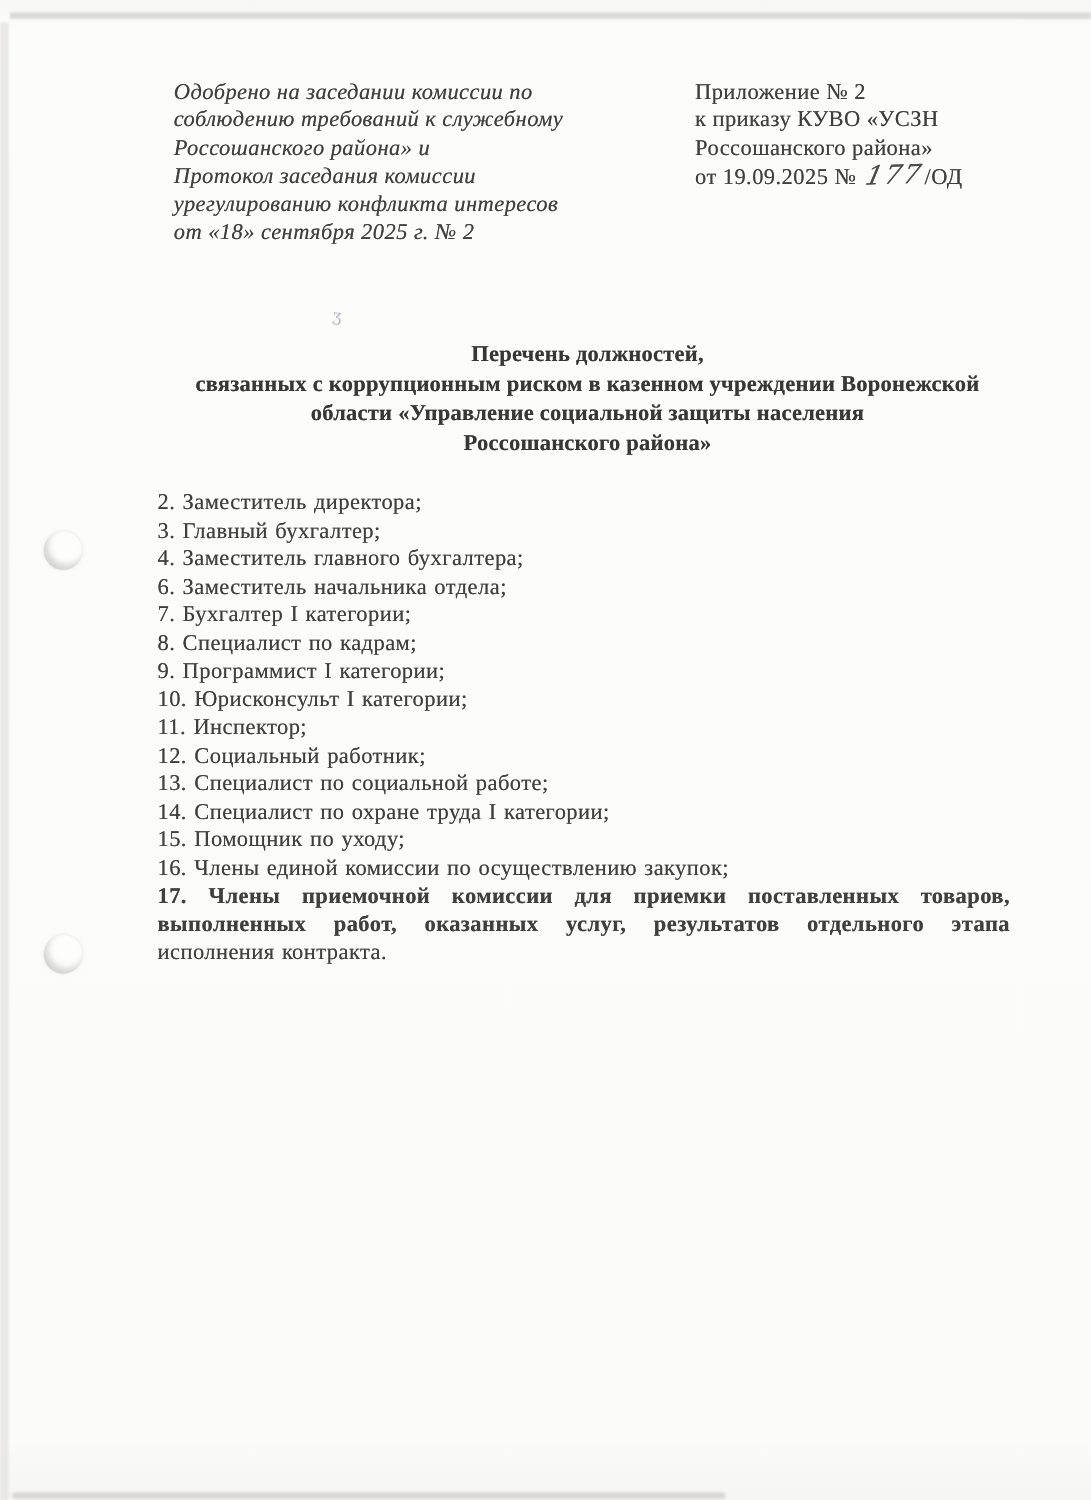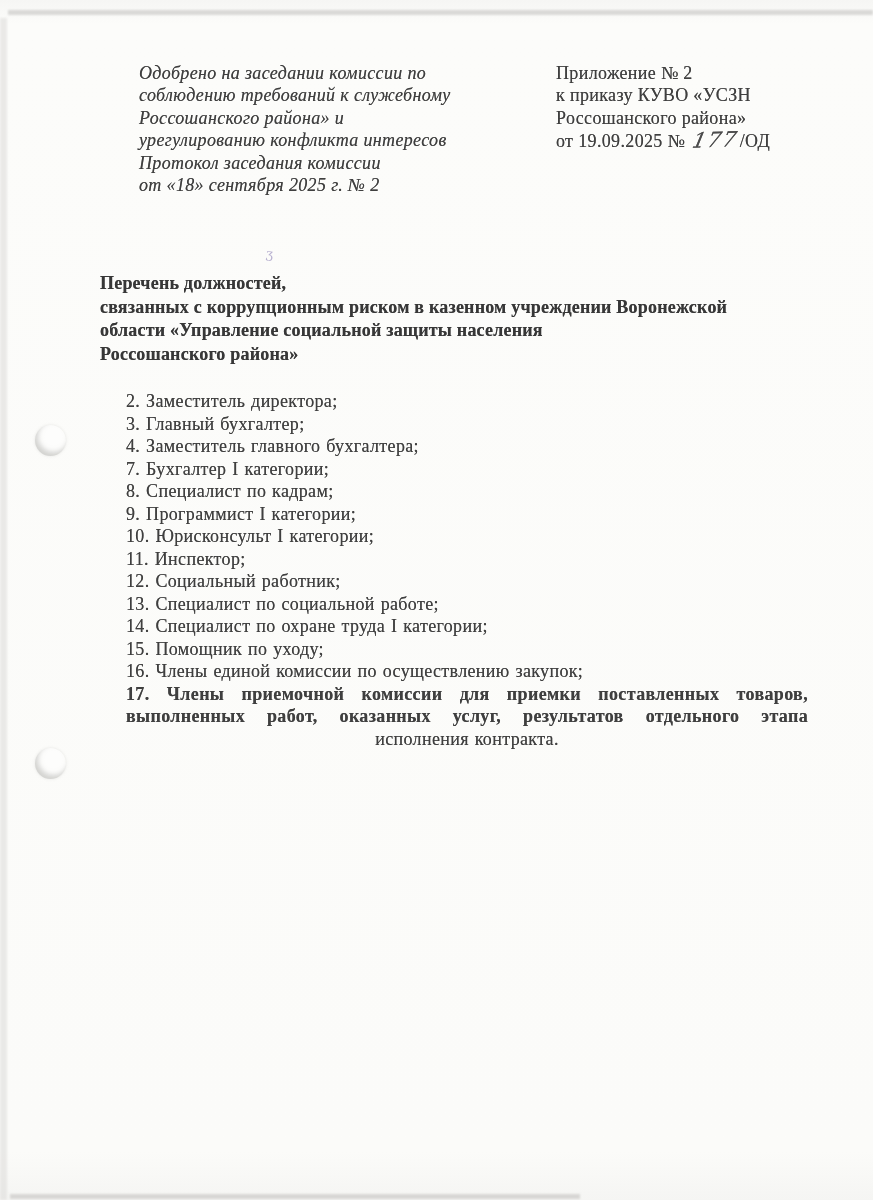--- a/index.html
+++ b/index.html
@@ -78,63 +78,63 @@
     font-style: italic;
     font-size: 21px;
     letter-spacing: 1.5px;
     color: #4c4c4c;
     transform: skewX(-14deg) rotate(-2deg);
     margin: 0 2px 0 8px;
   }
   .title-block {
     left: 100px; top: 272px;
     width: 740px;
-    text-align: left;
+    text-align: center;
     font-weight: 700;
     color: #373737;
     line-height: 23.7px;
     letter-spacing: .2px;
   }
   .list-block {
     left: 126px; top: 390px;
     width: 682px;
     line-height: 22.5px;
     word-spacing: 1px;
   }
   .list-item { white-space: nowrap; }
   .jline {
     text-align: justify;
     text-align-last: justify;
     text-justify: inter-word;
     font-weight: bold;
   }
   .jline-last {
-    text-align: center;
+    text-align: left;
   }
 </style>
 </head>
 <body>
 
 <div class="page">
 
   <div class="scan-edge scan-edge-top"></div>
   <div class="scan-edge scan-edge-left"></div>
   <div class="scan-edge scan-edge-bottom"></div>
 
   <div class="hole-punch hole-punch-1"></div>
   <div class="hole-punch hole-punch-2"></div>
 
   <div class="ink-smudge">ʒ</div>
 
   <div class="text-block approval-block">
     <div class="text-line">Одобрено на заседании комиссии по</div>
     <div class="text-line">соблюдению требований к служебному</div>
     <div class="text-line">Россошанского района» и</div>
+    <div class="text-line">Протокол заседания комиссии</div>
     <div class="text-line">урегулированию конфликта интересов</div>
-    <div class="text-line">Протокол заседания комиссии</div>
     <div class="text-line">от «18» сентября 2025 г. № 2</div>
   </div>
 
   <div class="text-block appendix-block">
     <div class="text-line">Приложение № 2</div>
     <div class="text-line">к приказу КУВО «УСЗН</div>
     <div class="text-line">Россошанского района»</div>
     <div class="text-line">
       <span>от 19.09.2025 №</span><span class="handwritten-number">177</span><span>/ОД</span>
     </div>
@@ -144,20 +144,21 @@
     <div class="text-line">Перечень должностей,</div>
     <div class="text-line">связанных с коррупционным риском в казенном учреждении Воронежской</div>
     <div class="text-line">области «Управление социальной защиты населения</div>
     <div class="text-line">Россошанского района»</div>
   </div>
 
   <div class="text-block list-block">
     <div class="list-item">2. Заместитель директора;</div>
     <div class="list-item">3. Главный бухгалтер;</div>
     <div class="list-item">4. Заместитель главного бухгалтера;</div>
+    <div class="list-item">6. Заместитель начальника отдела;</div>
     <div class="list-item">7. Бухгалтер I категории;</div>
     <div class="list-item">8. Специалист по кадрам;</div>
     <div class="list-item">9. Программист I категории;</div>
     <div class="list-item">10. Юрисконсульт I категории;</div>
     <div class="list-item">11. Инспектор;</div>
     <div class="list-item">12. Социальный работник;</div>
     <div class="list-item">13. Специалист по социальной работе;</div>
     <div class="list-item">14. Специалист по охране труда I категории;</div>
     <div class="list-item">15. Помощник по уходу;</div>
     <div class="list-item">16. Члены единой комиссии по осуществлению закупок;</div>

